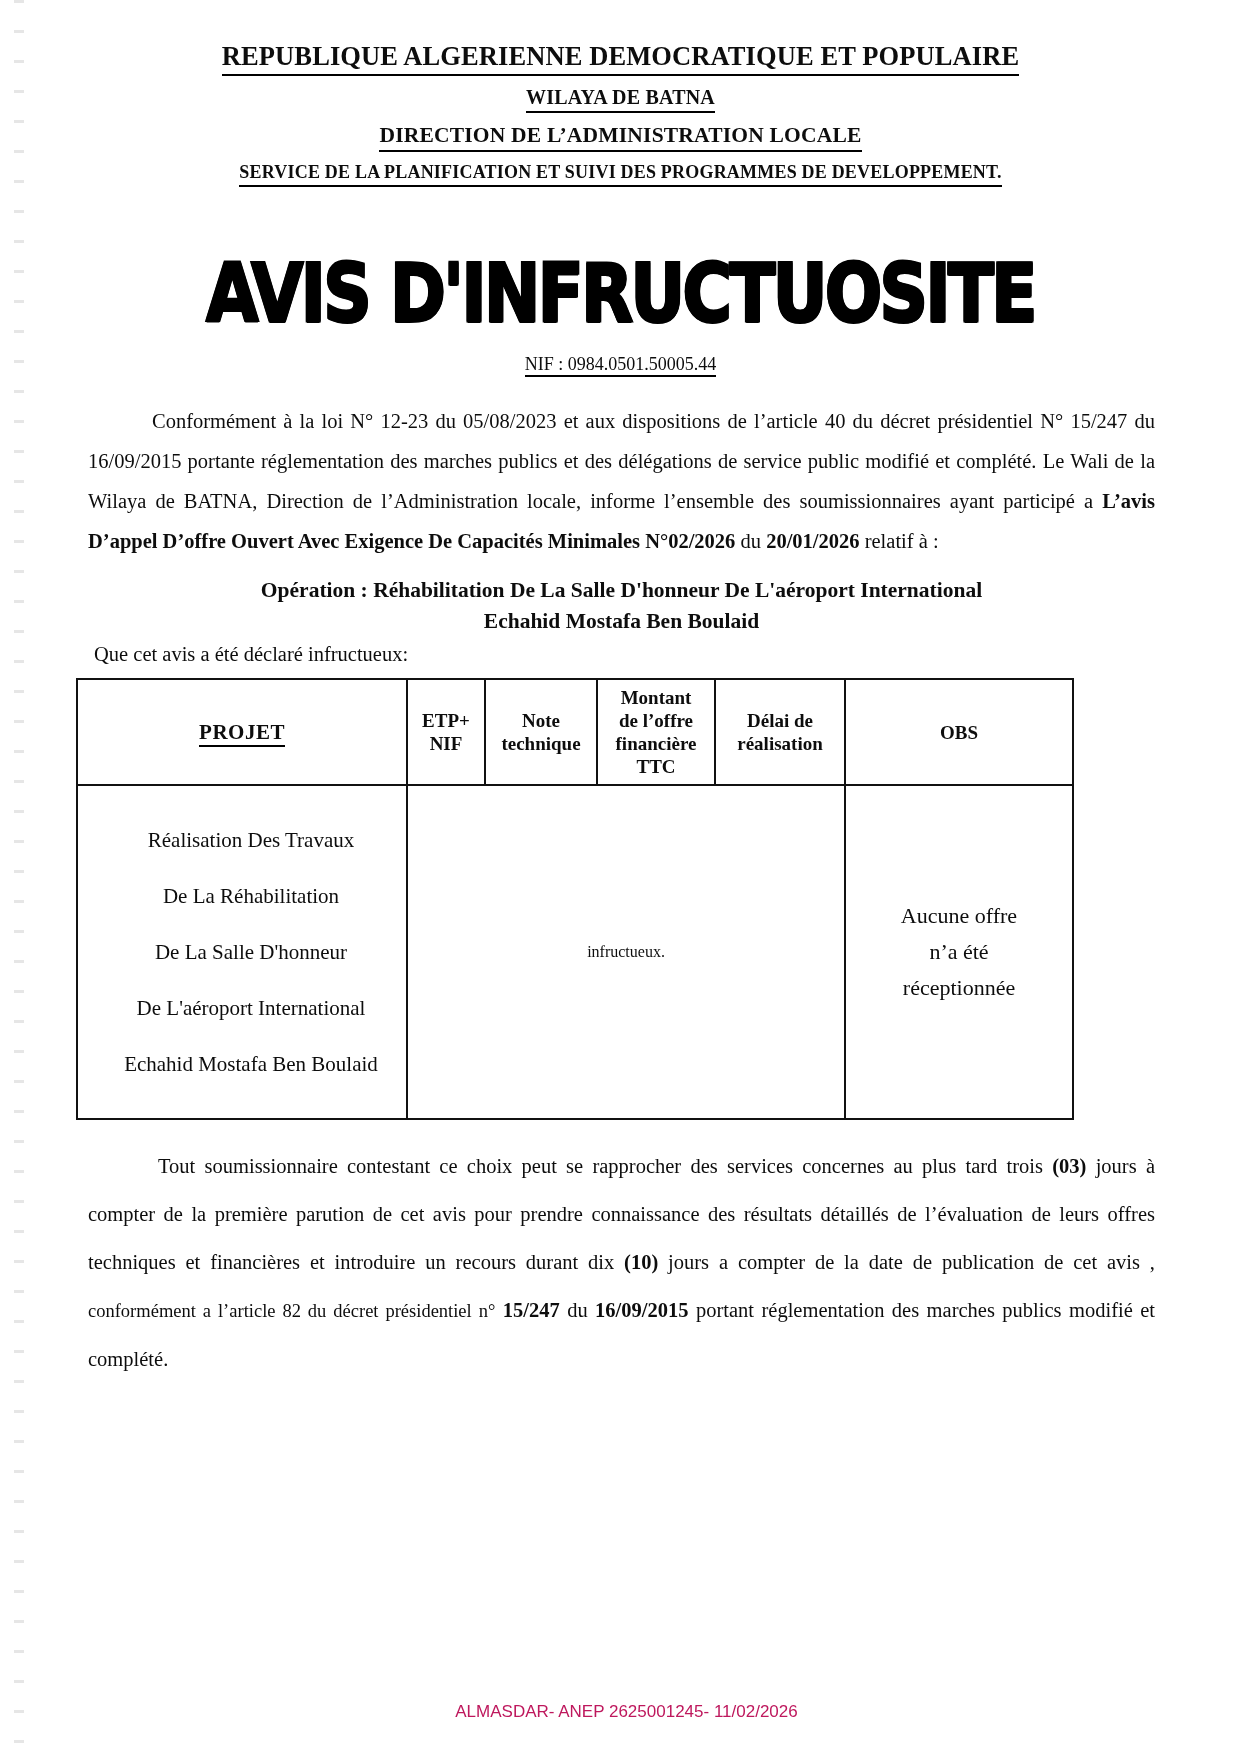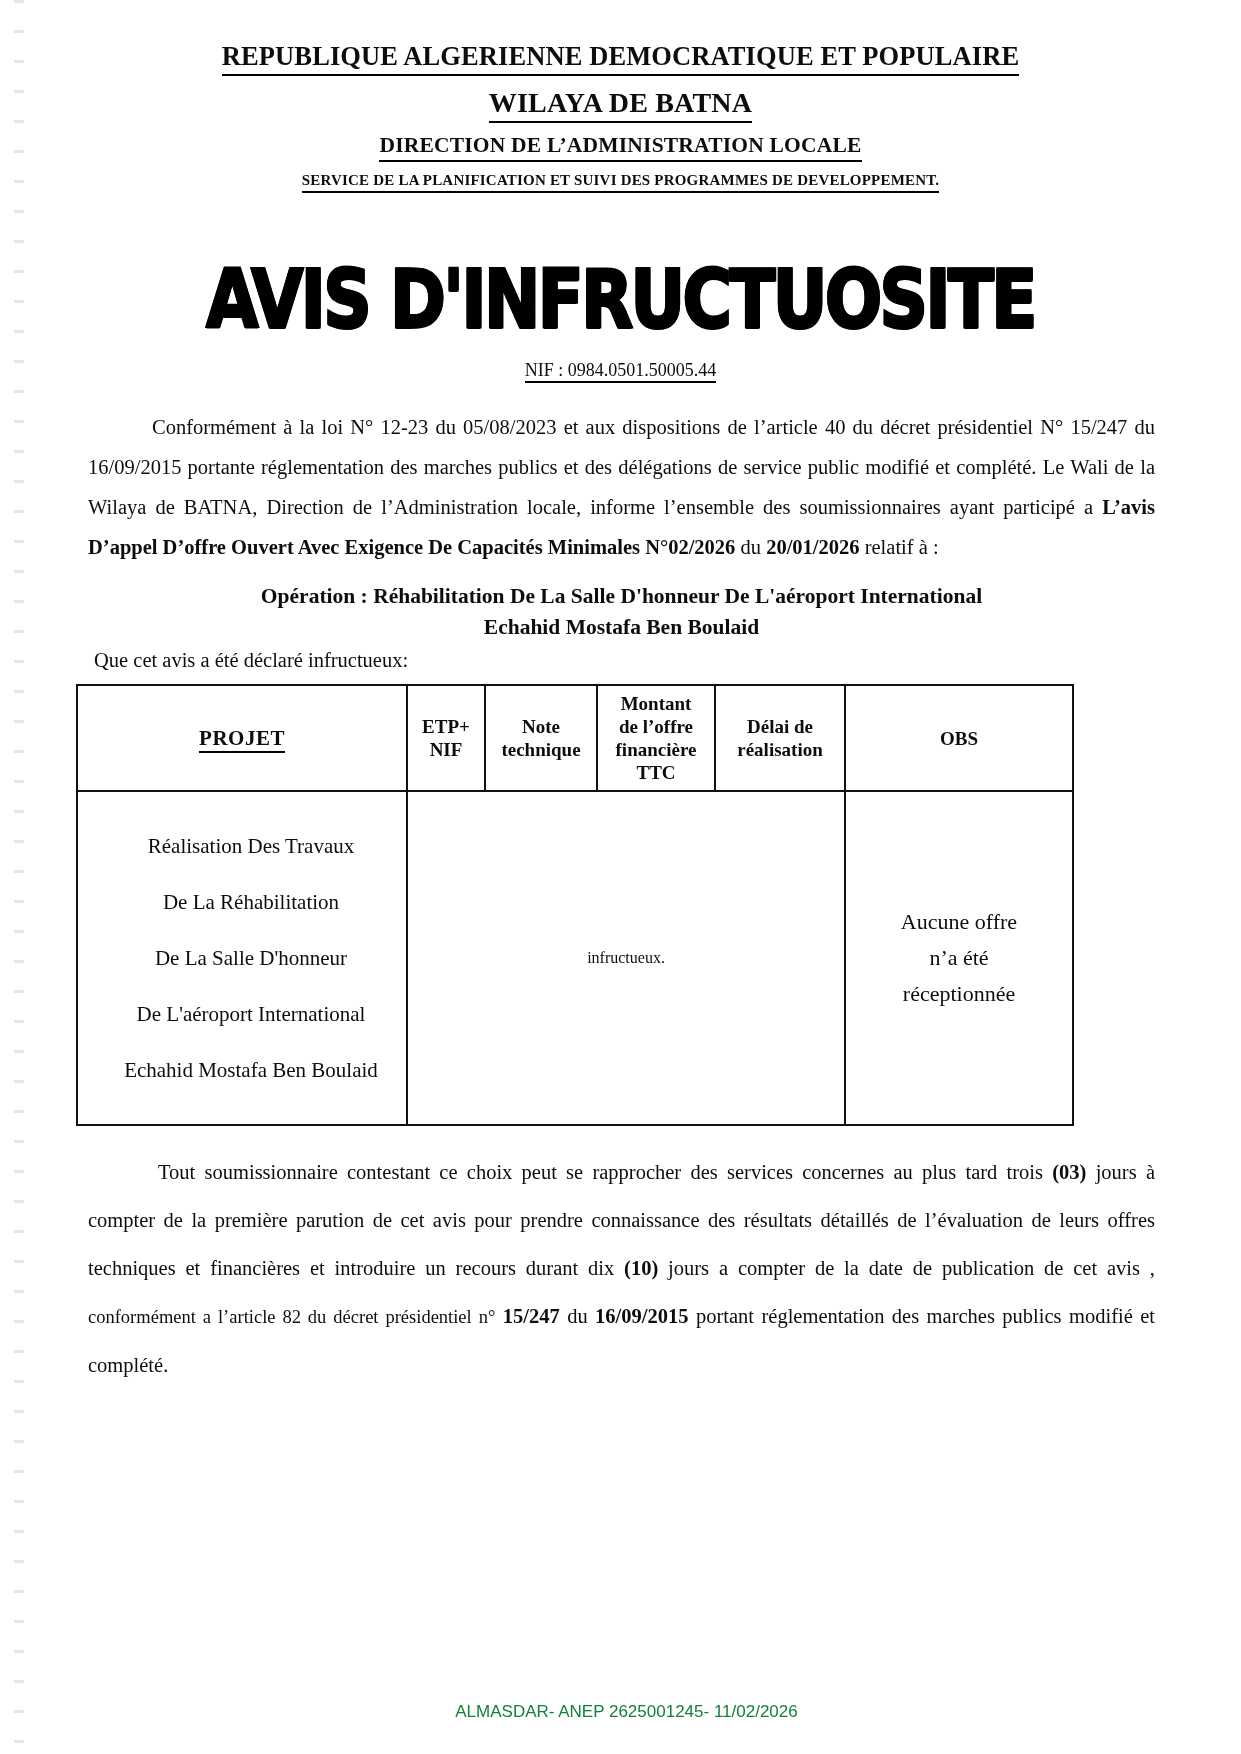--- a/index.html
+++ b/index.html
@@ -38,23 +38,23 @@
     font-weight: bold;
     letter-spacing: .2px;
     line-height: 1.25;
     display: inline-block;
     border-bottom: 2.5px solid #000;
     padding-bottom: 1px;
     margin-bottom: 9px;
     white-space: nowrap;
   }
   .lh1 { font-size: 26.5px; letter-spacing: .1px; }
-  .lh2 { font-size: 28px; text-align: right; }
+  .lh2 { font-size: 20px; text-align: right; }
   .lh3 { font-size: 21.5px; text-align: right; }
-  .lh4 { font-size: 15px; }
+  .lh4 { font-size: 18px; }
 
   
   .doc-title {
     text-align: center;
     margin-top: 62px;
     font-family: "DejaVu Sans", "Liberation Sans", sans-serif;
     font-weight: 900;
     font-size: 66px;
     letter-spacing: -2.5px;
     transform: scaleX(1.02) scaleY(1.22);
@@ -165,21 +165,21 @@
   .closing b { font-weight: bold; }
 
   
   .footer {
     position: absolute;
     left: 12px; right: 0;
     bottom: 32px;
     text-align: center;
     font-family: "Liberation Sans", "DejaVu Sans", sans-serif;
     font-size: 17px;
-    color: #15803d;
+    color: #be185d;
   }
 </style>
 </head>
 <body>
 
 <div class="scan-edge"></div>
 
 <div class="page">
 
   <div class="letterhead">

